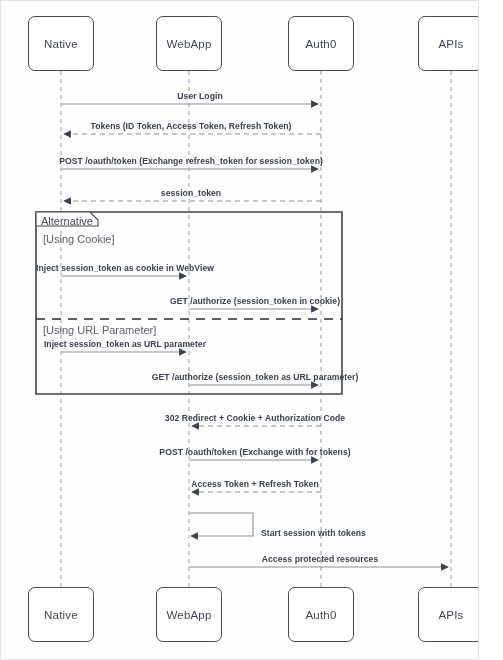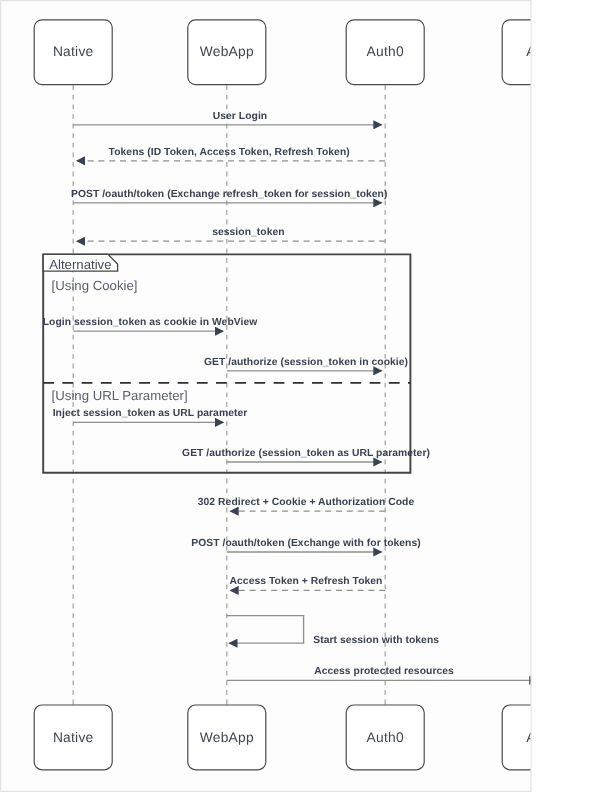--- a/index.html
+++ b/index.html
@@ -1,18 +1,18 @@
 <!DOCTYPE html>
 <html><head>
 <meta charset="utf-8">
 <style>
   html,body{margin:0;padding:0;background:#ffffff;}
   body{font-family:"Liberation Sans","DejaVu Sans",sans-serif;}
   #canvas{
-    position:relative;width:443px;height:660px;
+    position:relative;width:479px;height:660px;
     background:#fdfdfd;
     border:1px solid #e3e3e3;
     box-sizing:border-box;
     overflow:hidden;
   }
   svg.diagram{position:absolute;inset:0;width:503px;height:660px;display:block;}
 
   .actor-box{
     position:absolute;width:66px;height:55px;
     border:1.6px solid #4a4a4a;border-radius:7px;background:#ffffff;
@@ -101,22 +101,22 @@
         <span>Auth0</span>
       </div>
       <div class="actor-box" style="left: 417px; top: 586px;">
         <span>APIs</span>
       </div>
     </div>
   <div id="labels">
       <div class="msg-label" style="left: 190px; top: 90px; padding-left: 18px;">User Login</div>
       <div class="msg-label" style="left: 190px; top: 120px;">Tokens (ID Token, Access Token, Refresh Token)</div>
       <div class="msg-label" style="left: 190px; top: 155px;">POST /oauth/token (Exchange refresh_token for session_token)</div>
-      <div class="msg-label" style="left: 206px; top: 187px;">session_token</div>
-      <div class="msg-label" style="left: 124px; top: 262px;">Login session_token as cookie in WebView</div>
+      <div class="msg-label" style="left: 190px; top: 187px;">session_token</div>
+      <div class="msg-label" style="left: 124px; top: 262px;">Inject session_token as cookie in WebView</div>
       <div class="msg-label" style="left: 254px; top: 295px;">GET /authorize (session_token in cookie)</div>
       <div class="msg-label" style="left: 124px; top: 338px;">Inject session_token as URL parameter</div>
       <div class="msg-label" style="left: 254px; top: 371px;">GET /authorize (session_token as URL parameter)</div>
       <div class="msg-label" style="left: 254px; top: 412px;">302 Redirect + Cookie + Authorization Code</div>
       <div class="msg-label" style="left: 254px; top: 446px;">POST /oauth/token (Exchange with for tokens)</div>
       <div class="msg-label" style="left: 254px; top: 478px;">Access Token + Refresh Token</div>
       <div class="msg-label left" style="left: 260px; top: 510px;">Start session with tokens</div>
       <div class="msg-label" style="left: 319px; top: 553px;">Access protected resources</div>
     </div>
   <div id="fragment-text">

